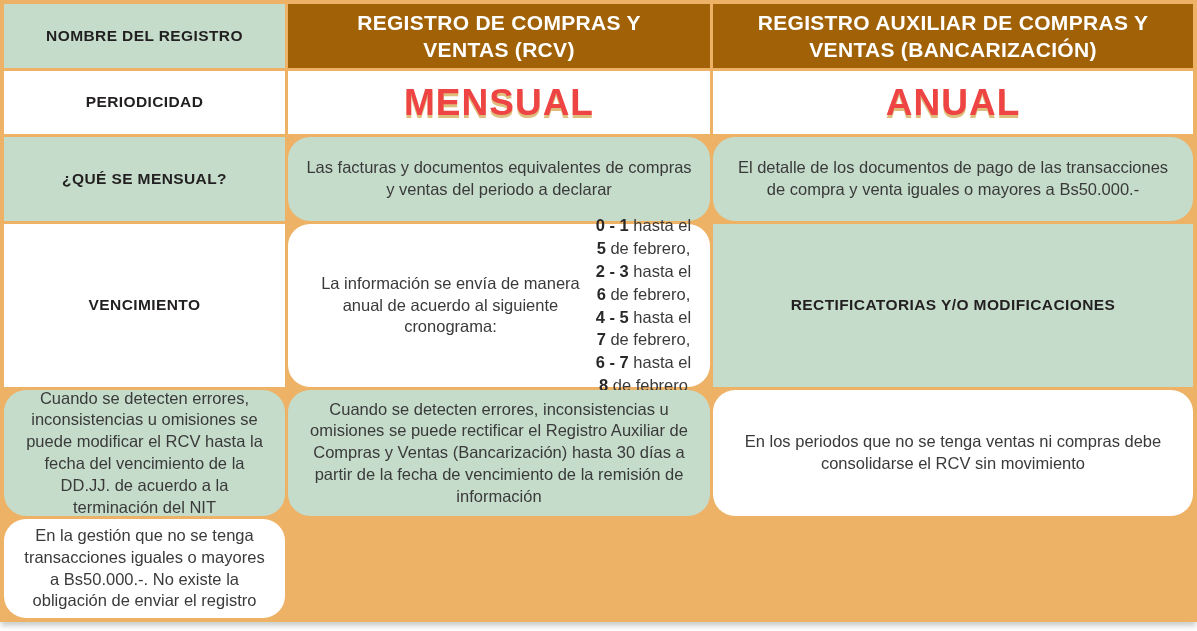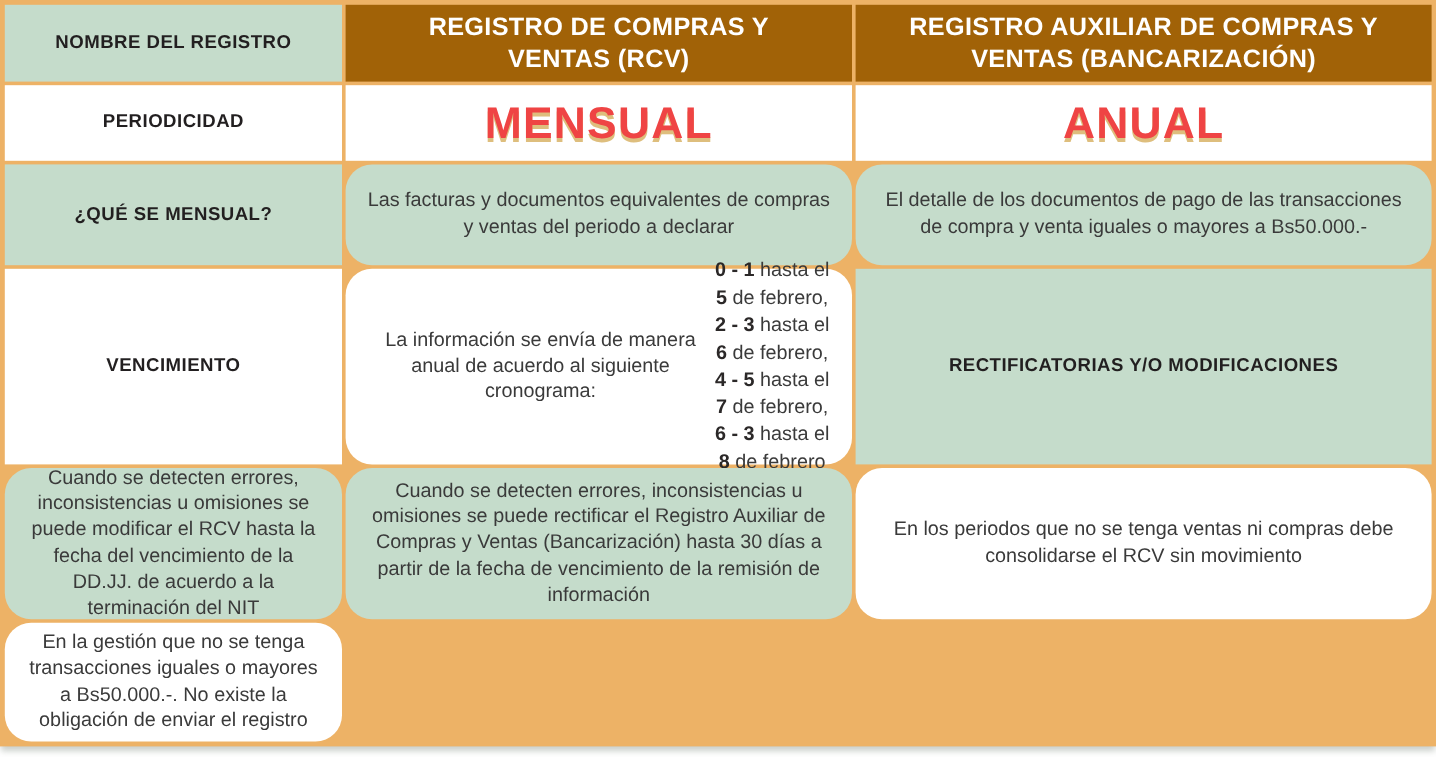--- a/index.html
+++ b/index.html
@@ -99,21 +99,21 @@
   <div class="cell rowlabel">
     <span>VENCIMIENTO</span>
   </div>
   <div class="cell body">
     <div class="venc-aux">
       <div>La información se envía de manera anual de acuerdo al siguiente cronograma:</div>
       <div class="sched">
           <div><span class="b">0 - 1</span><span> hasta el </span><span class="b">5</span><span> de febrero,</span></div>
           <div><span class="b">2 - 3</span><span> hasta el </span><span class="b">6</span><span> de febrero,</span></div>
           <div><span class="b">4 - 5</span><span> hasta el </span><span class="b">7</span><span> de febrero,</span></div>
-          <div><span class="b">6 - 3</span><span> hasta el </span><span class="b">8</span><span> de febrero</span></div>
+          <div><span class="b">6 - 7</span><span> hasta el </span><span class="b">8</span><span> de febrero</span></div>
         </div>
     </div>
   </div>
 
   <div class="cell sage rowlabel">
     <span>RECTIFICATORIAS Y/O MODIFICACIONES</span>
   </div>
   <div class="cell sage body">
     <span>Cuando se detecten errores, inconsistencias u omisiones se puede modificar el RCV hasta la fecha del vencimiento de la DD.JJ. de acuerdo a la terminación del NIT</span>
   </div>

